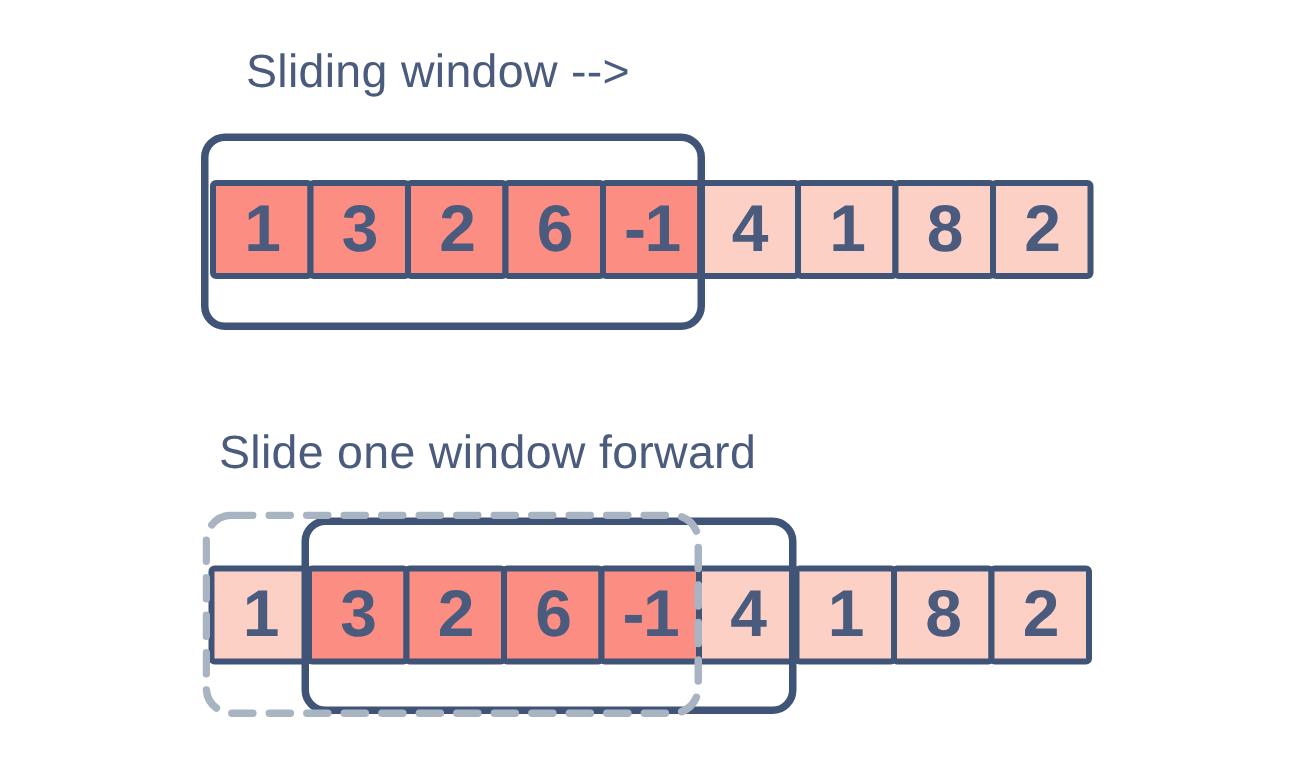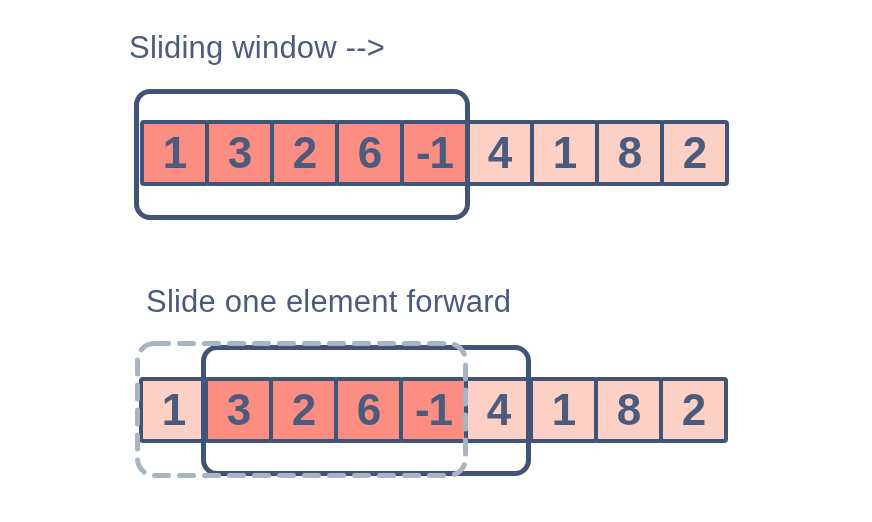--- a/index.html
+++ b/index.html
@@ -21,21 +21,21 @@
     overflow: hidden;
   }
   .section-title {
     position: absolute;
     font-size: 31px;
     font-weight: 500;
     letter-spacing: 0.2px;
     color: var(--text-ink);
     white-space: nowrap;
   }
-  .title-1 { left: 129px; top: 30px; }
+  .title-1 { left: 164px; top: 30px; }
   .title-2 { left: 146px; top: 284px; }
 
   .array-row {
     position: absolute;
     display: flex;
     z-index: 2;
   }
   .row-1 { left: 140px; top: 120px; }
   .row-2 { left: 139px; top: 377px; }
 
@@ -115,21 +115,21 @@
         <span class="cell-value">1</span>
       </div>
       <div class="cell inactive">
         <span class="cell-value">8</span>
       </div>
       <div class="cell inactive">
         <span class="cell-value">2</span>
       </div>
     </div>
 
-  <div class="section-title title-2">Slide one element forward</div>
+  <div class="section-title title-2">Slide one window forward</div>
 
   <svg class="dashed-window" viewBox="0 0 333 137" width="333" height="137">
     <rect class="dashed-rect" x="2.5" y="2.5" width="328" height="132" rx="17" stroke-dasharray="14 11"></rect>
   </svg>
 
   <div class="window-outline window-2"></div>
 
   <div class="array-row row-2">
       <div class="cell inactive">
         <span class="cell-value">1</span>

